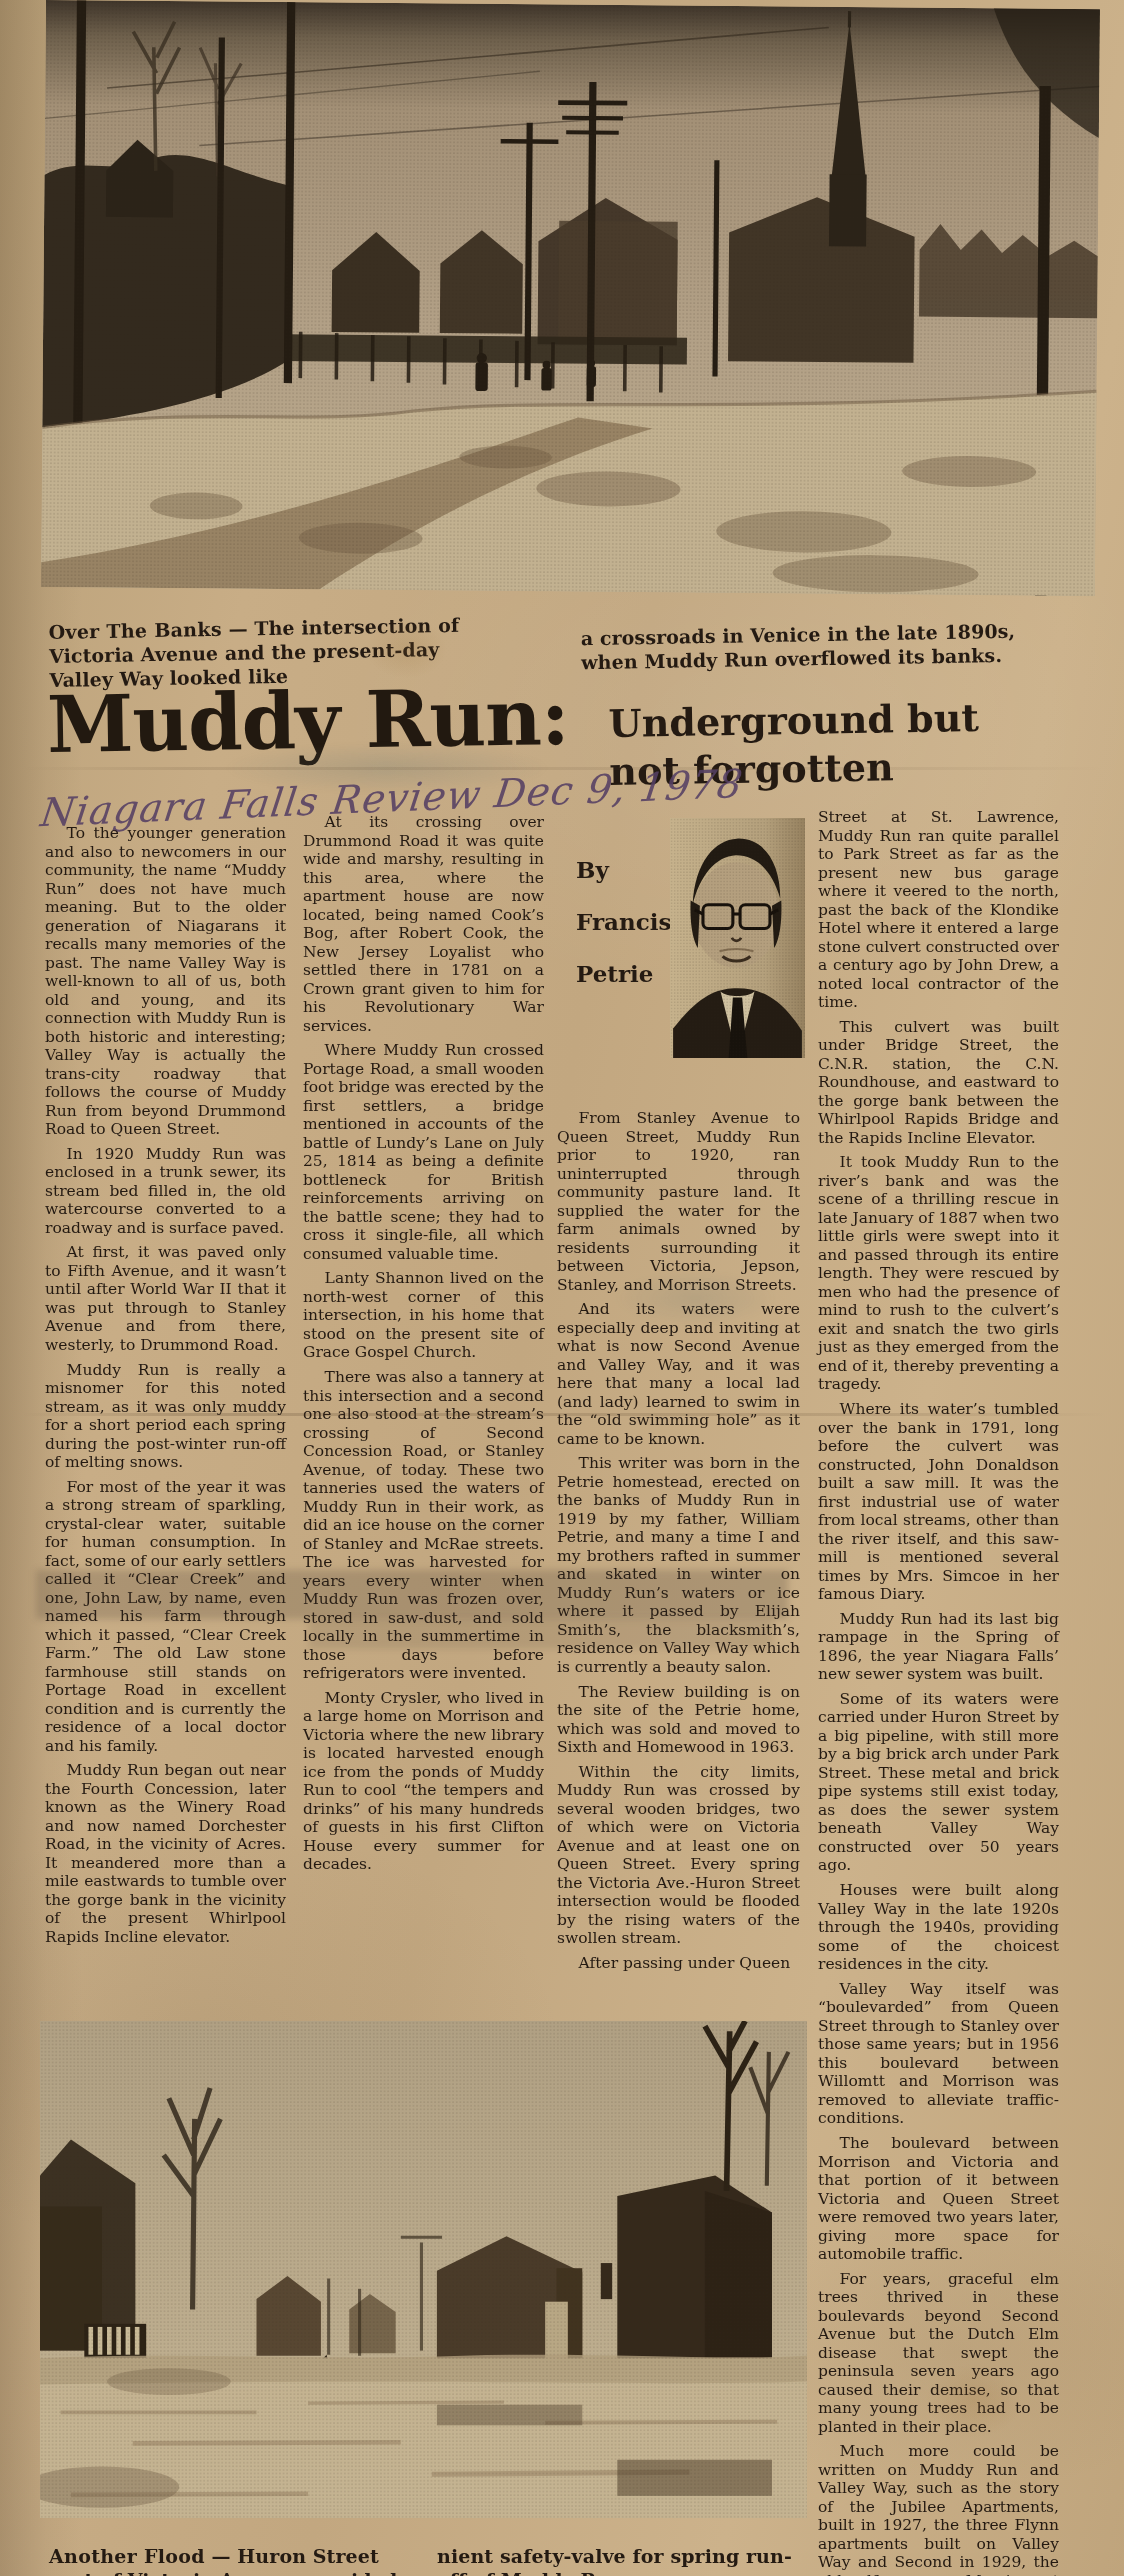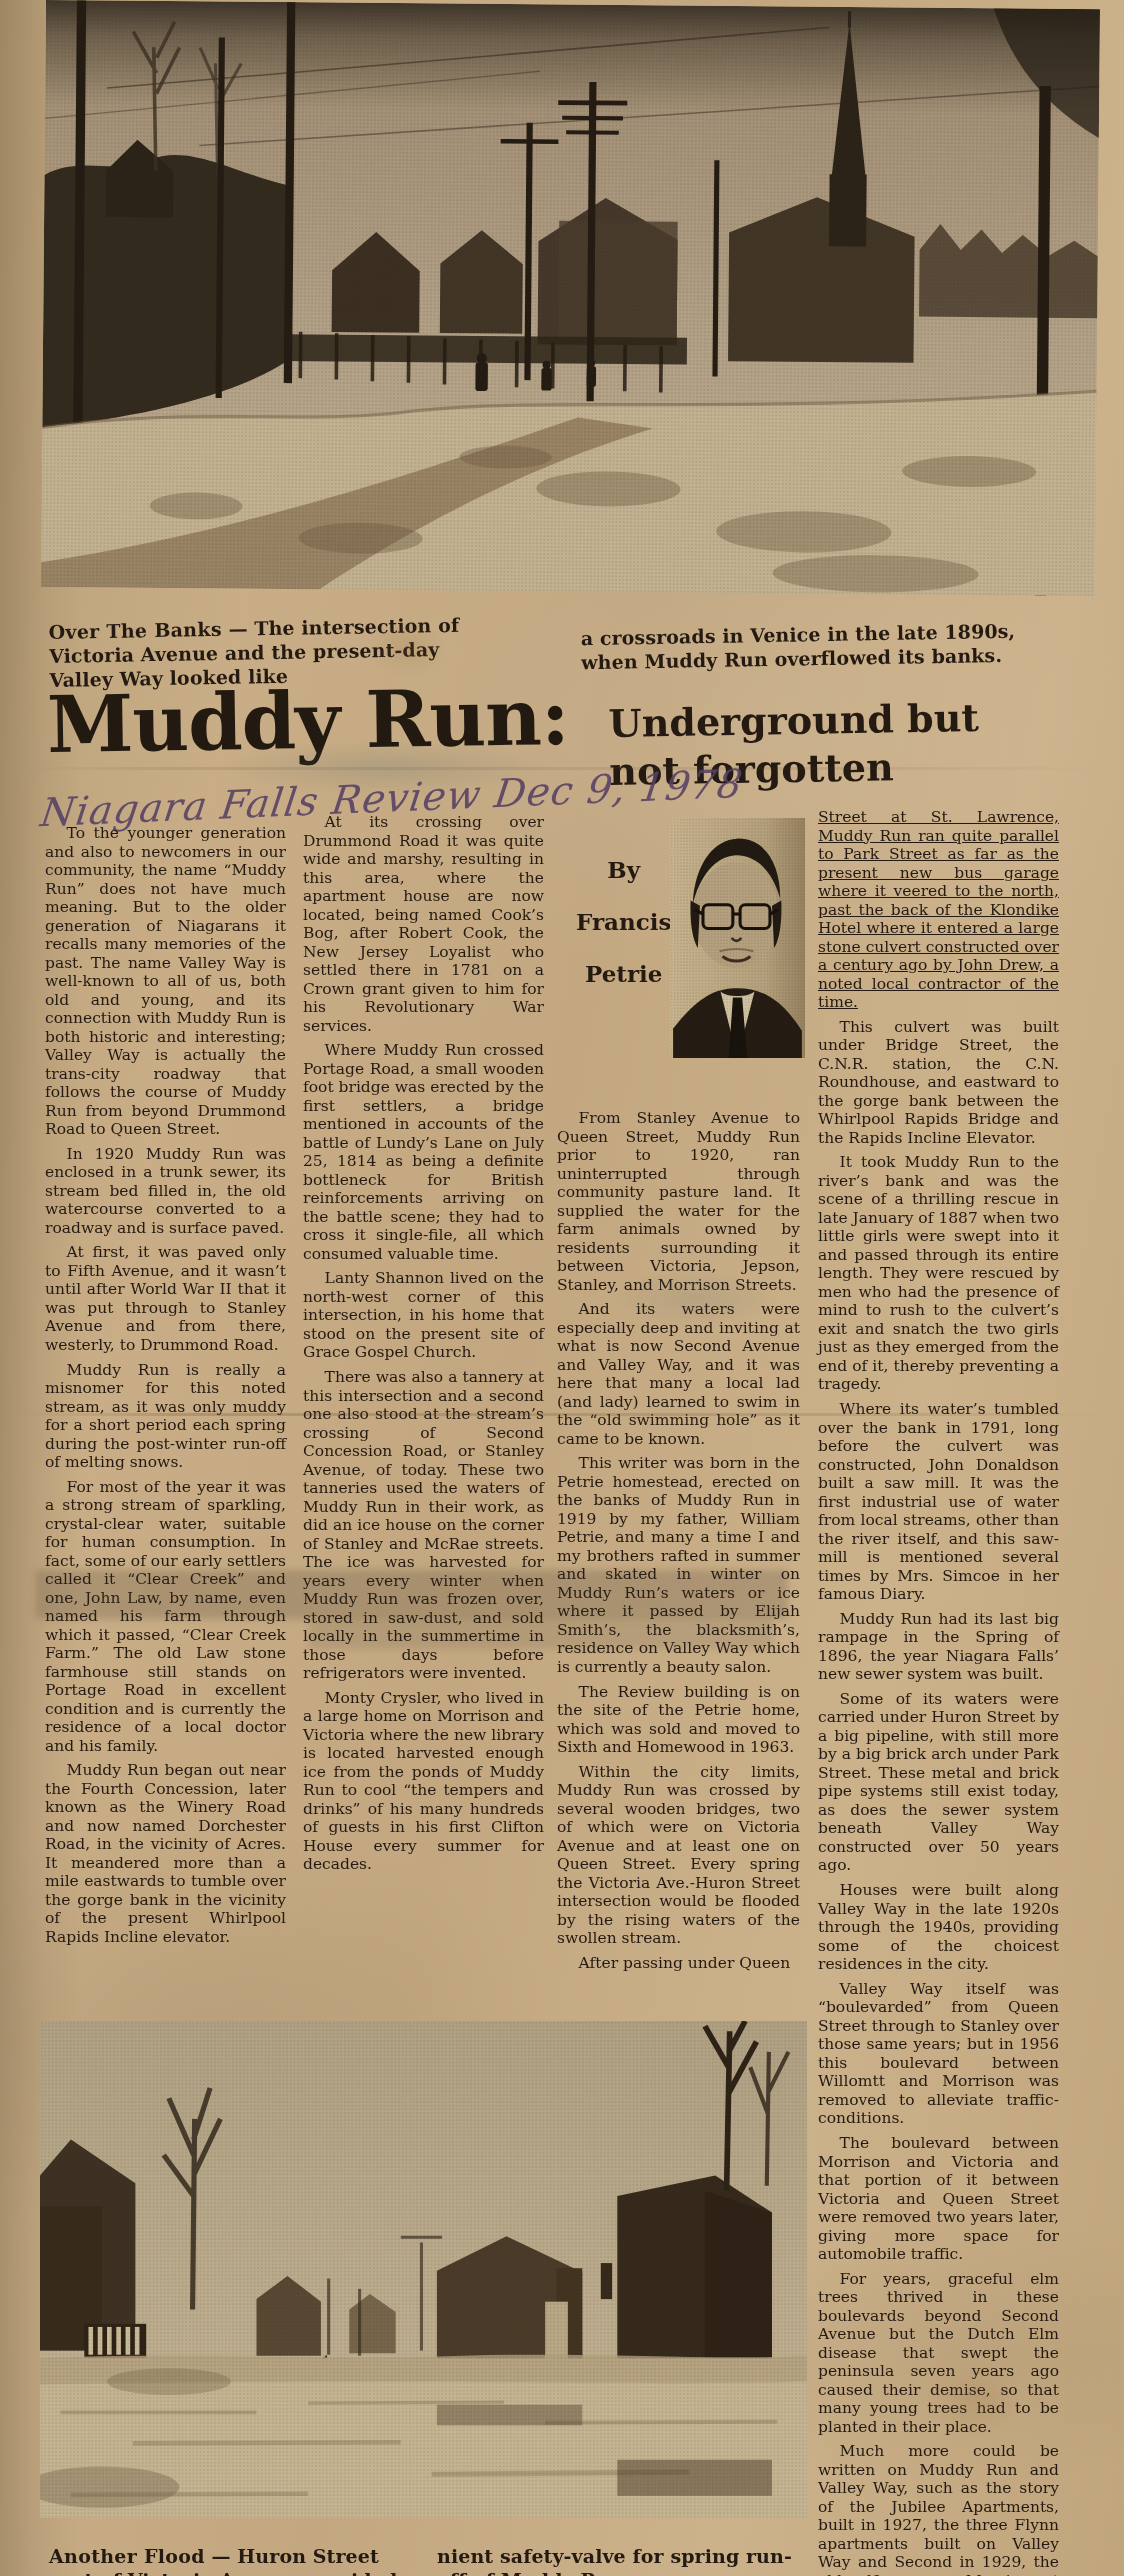--- a/index.html
+++ b/index.html
@@ -35,23 +35,23 @@
     font-size:39px;color:#564064;opacity:.88;letter-spacing:1px;
     transform:rotate(-2.4deg) skewX(-10deg);transform-origin:left top;white-space:nowrap;
     pointer-events:none;
   }
   .col{position:absolute;color:#241a12;font-size:15.5px;line-height:18.5px;text-align:justify;}
   .col p{margin:0 0 6.2px 0;text-indent:21.6px;}
   .col1{left:45px;top:824px;width:241px;}
   .col2{left:303px;top:813px;width:241px;}
   .col3{left:557px;top:1109px;width:243px;}
   .col4{left:818px;top:808px;width:241px;}
-  .col4 p:first-child{text-indent:0;text-decoration:underline;}
+  .col4 p:first-child{text-indent:0;}
   .byline{position:absolute;left:576px;top:856px;font-size:23px;font-weight:bold;color:#241a12;}
-  .byline span{display:block;margin-bottom:25px;text-align:center;}
+  .byline span{display:block;margin-bottom:25px;}
   .portrait{position:absolute;left:670px;top:818px;width:135px;height:240px;}
   .portrait svg{display:block;width:100%;height:100%;}
   .smudge{position:absolute;pointer-events:none;}
   .smudge-band{background:rgba(62,52,40,.20);filter:blur(3.6px);}
   .smudge-tint{background:radial-gradient(closest-side,rgba(96,112,110,.22),transparent 70%);filter:blur(2.1px);}
   .crease{position:absolute;left:20.6px;width:1087px;height:2.6px;background:linear-gradient(90deg,transparent,rgba(80,60,38,.22) 15%,rgba(80,60,38,.14) 80%,transparent);pointer-events:none;}
   .stain{position:absolute;border-radius:50%;background:radial-gradient(closest-side,rgba(150,110,55,.18),transparent 72%);pointer-events:none;}
 </style>
 </head>
 <body>

